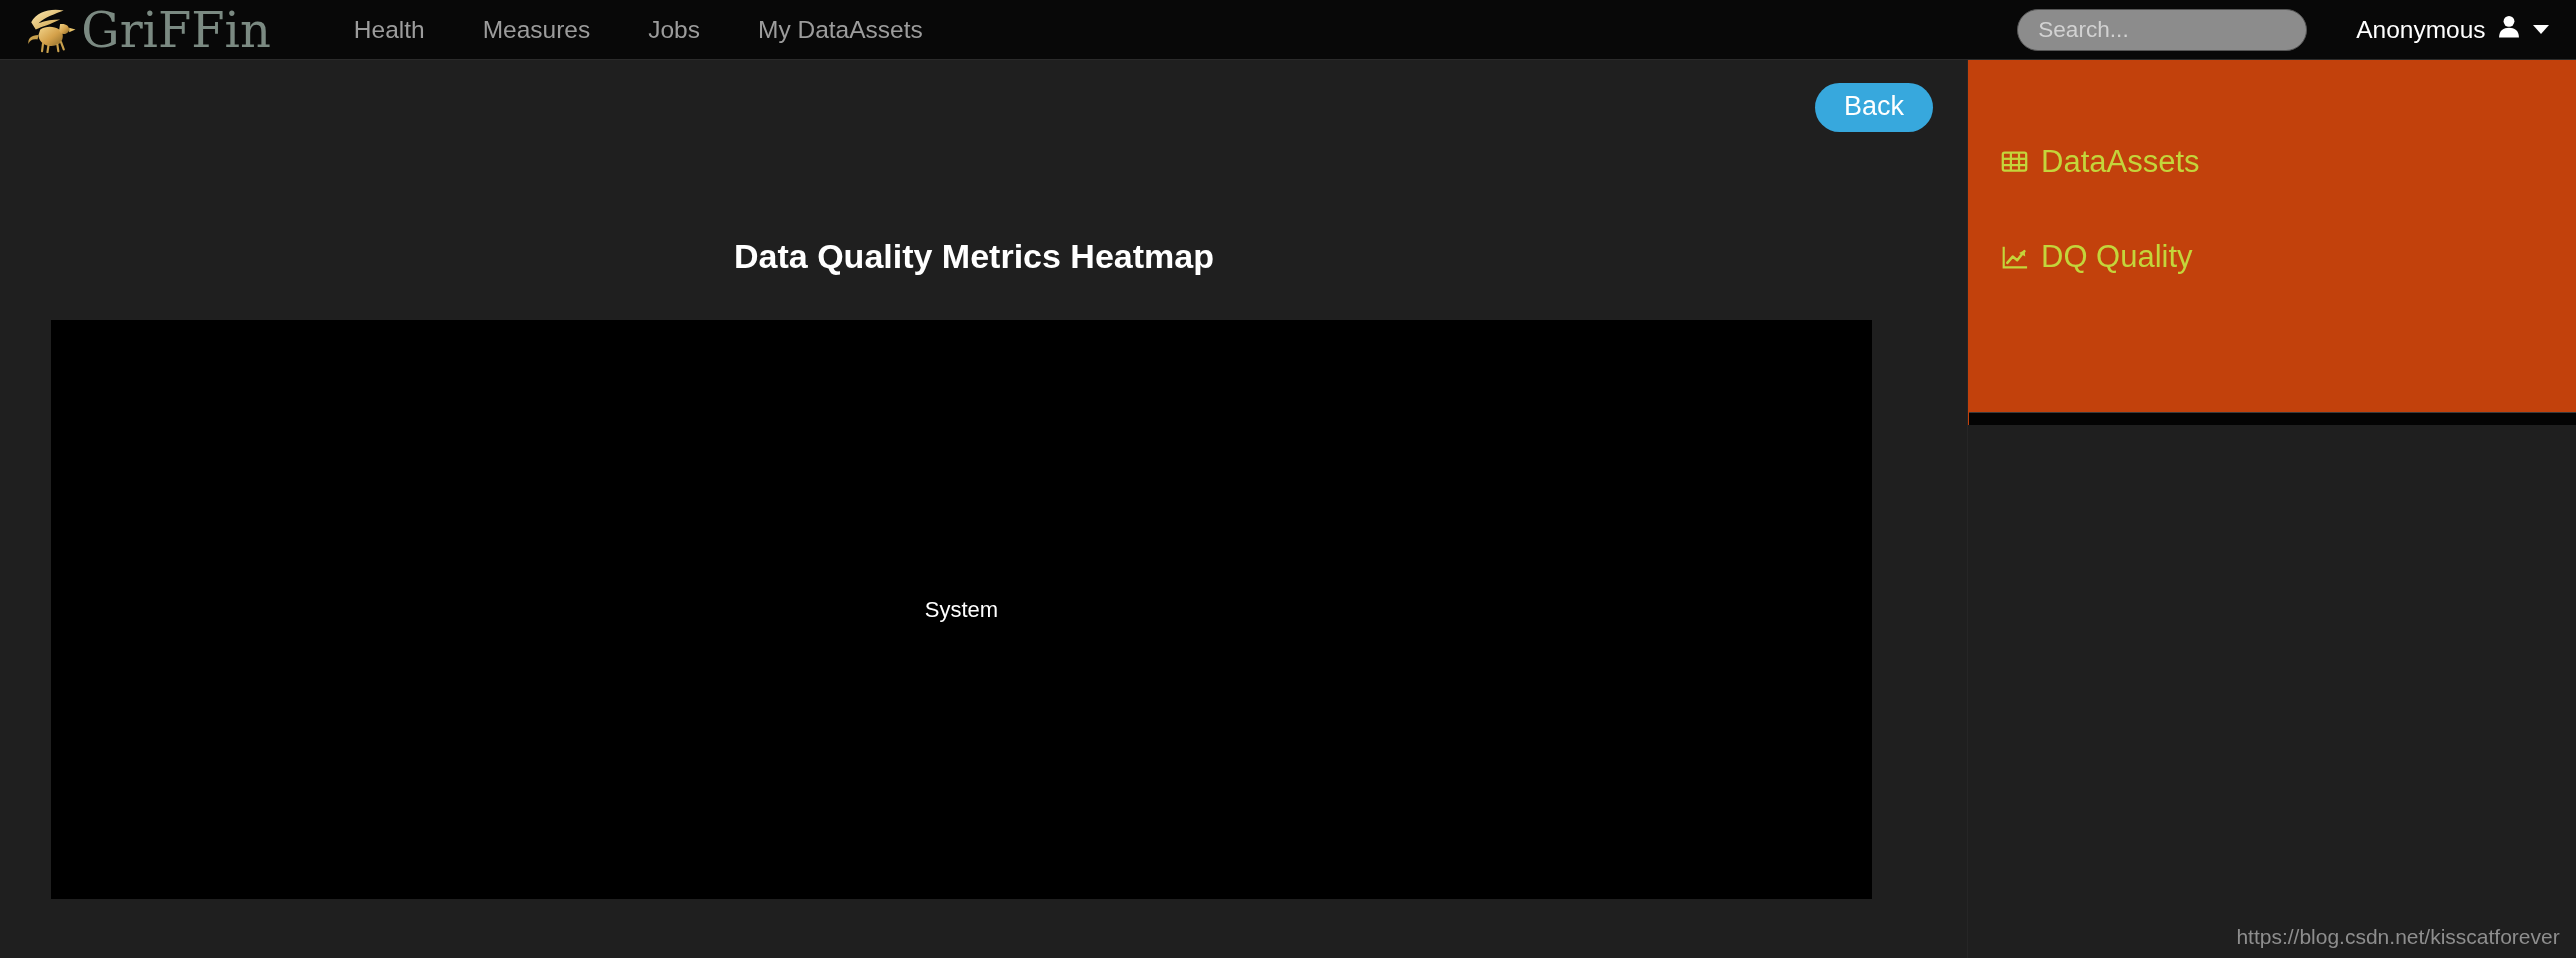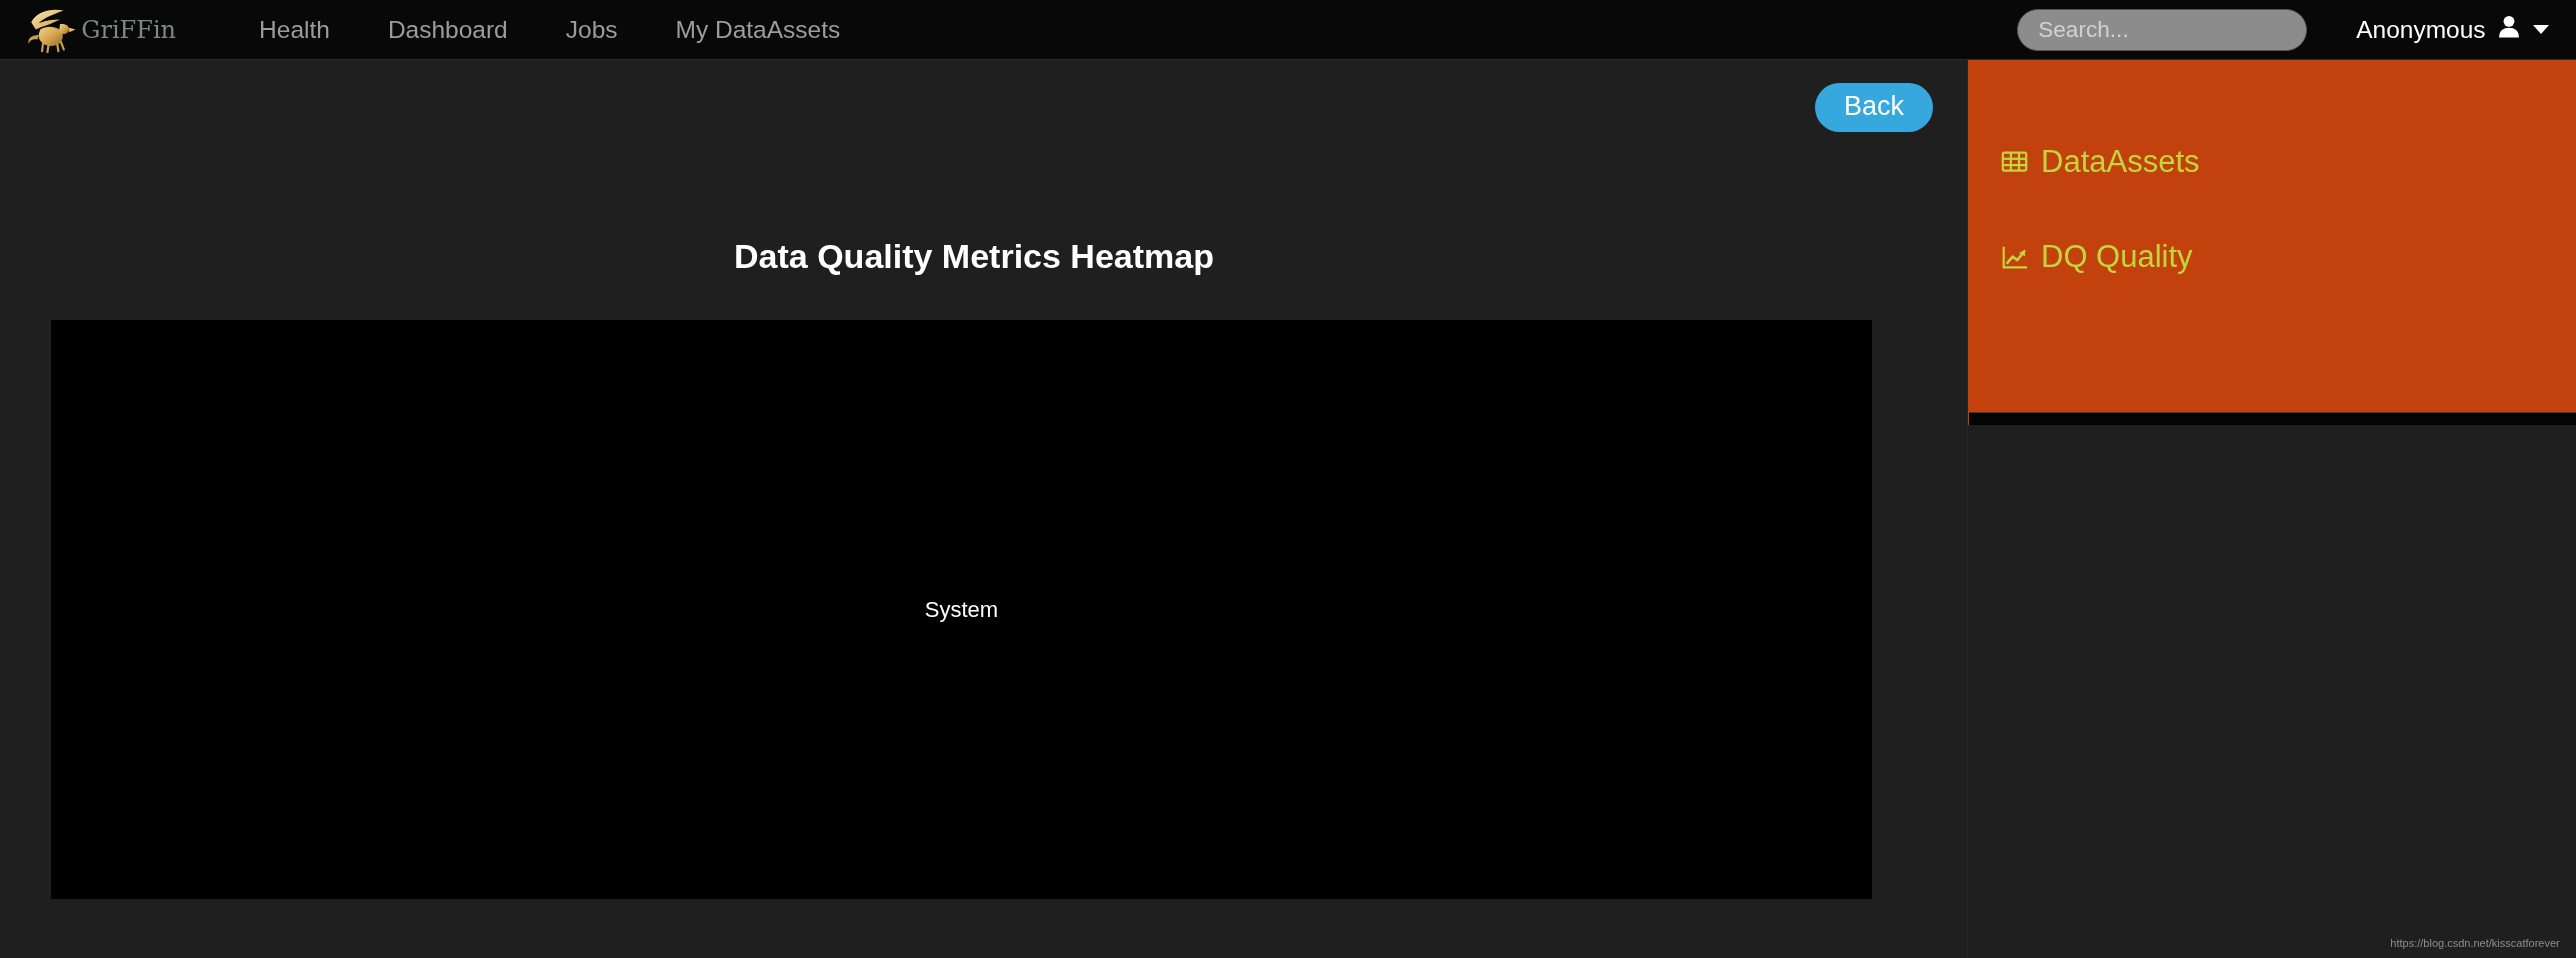--- a/index.html
+++ b/index.html
@@ -25,21 +25,21 @@
   .brand {
     display: flex;
     align-items: center;
     margin-left: 23.5px;
     margin-right: 54px;
     height: 60px;
   }
   .brand-logo { width: 56px; height: 47px; display: block; }
   .brand-text {
     font-family: "DejaVu Serif", serif;
-    font-size: 24px;
+    font-size: 48px;
     letter-spacing: 0px;
     color: #7b8a82;
     margin-left: 1.8px;
     line-height: 1;
   }
   .nav-links {
     display: flex;
     align-items: flex-end;
     height: 60px;
   }
@@ -189,21 +189,21 @@
     height: 533px;
     background: #1f1f1f;
   }
 
   
   .watermark {
     position: absolute;
     right: 16.3px;
     bottom: 9px;
     color: #8e8e8e;
-    font-size: 11px;
+    font-size: 21px;
     font-family: "Liberation Sans", sans-serif;
     user-select: none;
   }
 </style>
 </head>
 <body>
 
 <div class="navbar">
 
   <div class="brand">
@@ -231,21 +231,21 @@
         <path d="M21 42 L20 50 M27 44 L26 51 M37 43 L38 50 M41 40 L44 48" stroke="#c9a04c" stroke-width="2.4" fill="none" stroke-linecap="round"></path>
 
         <path d="M16 32 C8 32, 4 36, 5 42 C6 38, 10 36, 15 37 Z" fill="#c9a04c"></path>
       </svg>
     </span>
     <span class="brand-text">GriFFin</span>
   </div>
 
   <nav class="nav-links">
     <a class="nav-link">Health</a>
-    <a class="nav-link">Dashboard</a>
+    <a class="nav-link">Measures</a>
     <a class="nav-link">Jobs</a>
     <a class="nav-link">My DataAssets</a>
   </nav>
 
   <div class="nav-right">
     <input class="search-box" type="text" placeholder="Search..." style="">
     <div class="user-area">
       <span>Anonymous</span>
       <span class="user-icon">
         <svg width="22" height="23.5" viewBox="0 0 24 26" xmlns="http://www.w3.org/2000/svg">

